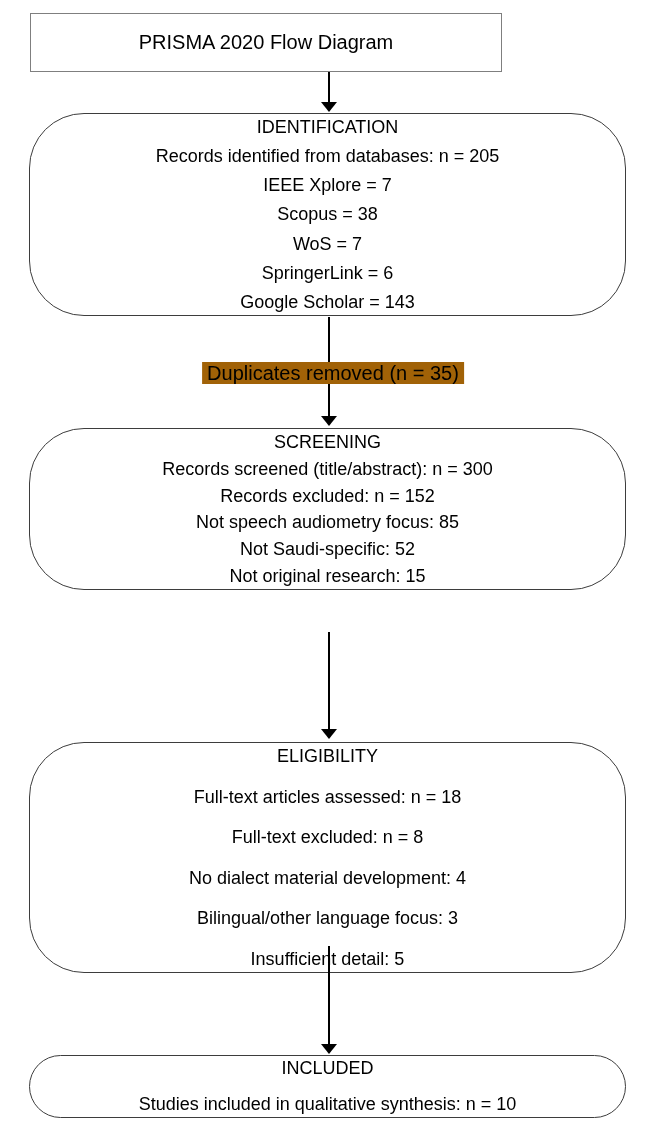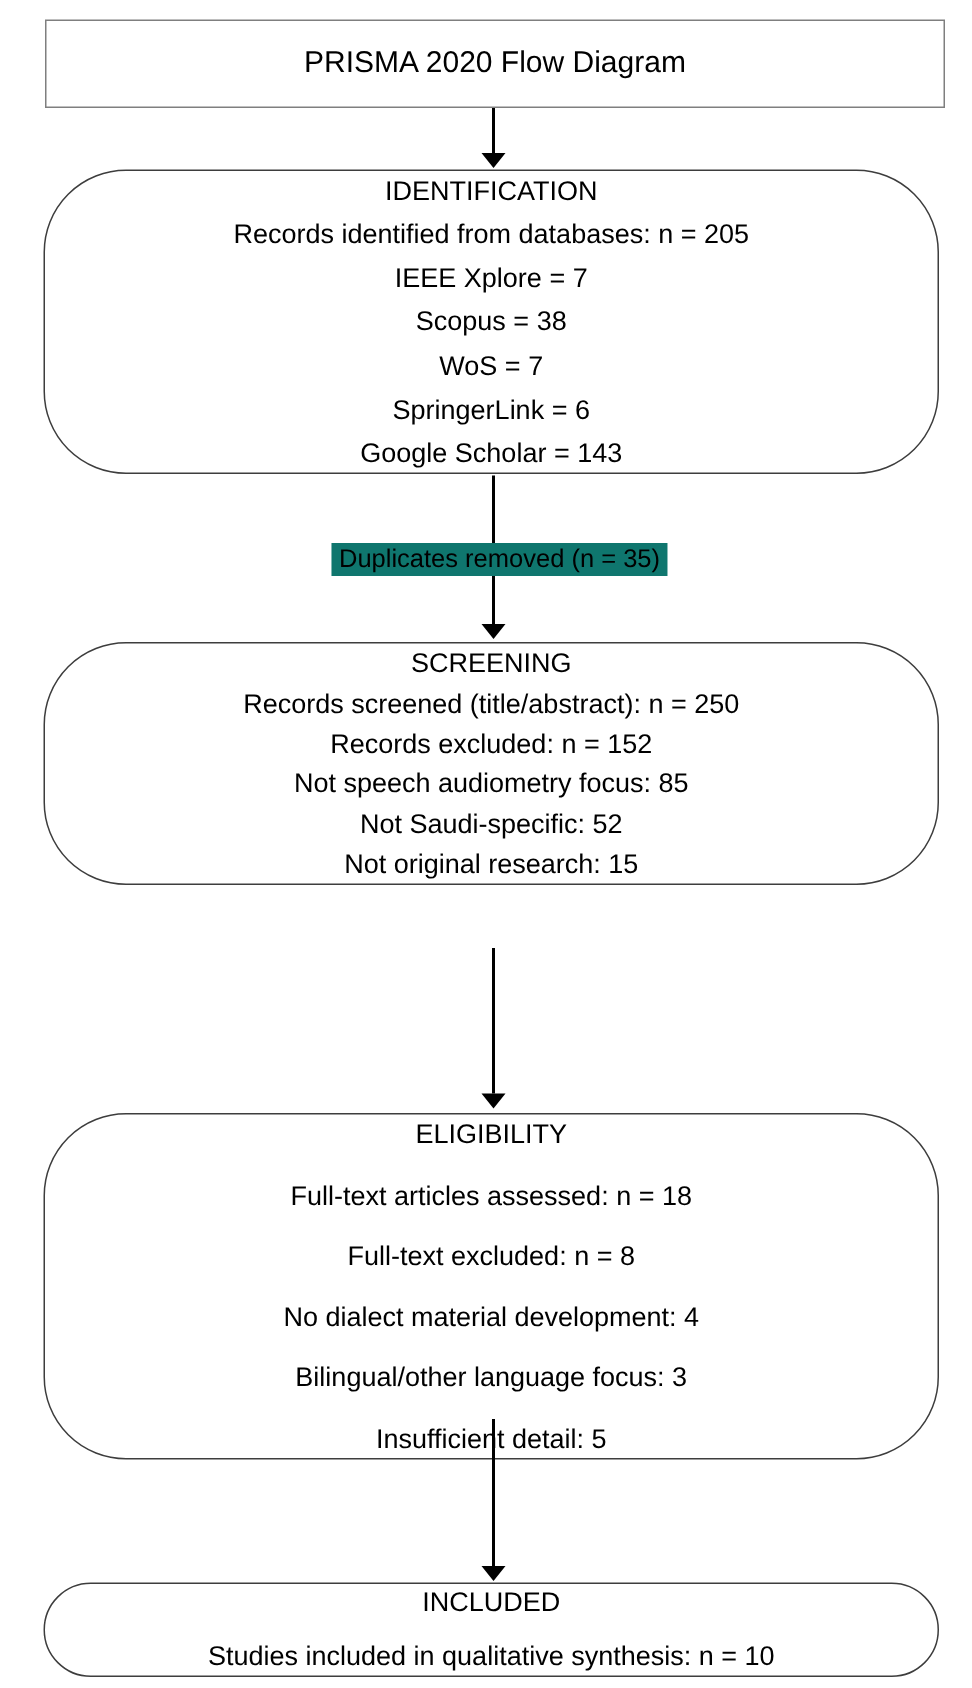--- a/index.html
+++ b/index.html
@@ -15,21 +15,21 @@
     font-family: "Liberation Sans", sans-serif;
     color: #000000;
     overflow: hidden;
   }
 
   
   .title-box {
     position: absolute;
     left: 30px;
     top: 13px;
-    width: 600px;
+    width: 472px;
     height: 59px;
     border: 1px solid #7f7f7f;
     box-sizing: border-box;
     display: flex;
     align-items: center;
     justify-content: center;
     font-size: 20px;
     background: #ffffff;
     text-align: right;
   }
@@ -86,23 +86,23 @@
   .arrow-2 { top: 317px; height: 99px; }
   .arrow-3 { top: 632px; height: 97px; }
   .arrow-4 { top: 946px; height: 98px; }
 
   
   .connector-label {
     position: absolute;
     top: 362px;
     left: 333px;
     transform: translateX(-50%);
-    background: #0f766e;
+    background: #a16207;
     padding: 0 5px;
-    font-size: 17px;
+    font-size: 20px;
     line-height: 22px;
     white-space: nowrap;
   }
 </style>
 </head>
 <body>
 
 <div class="canvas">
 
   <div class="title-box">
@@ -119,21 +119,21 @@
     <div class="stage-line">WoS = 7</div>
     <div class="stage-line">SpringerLink = 6</div>
     <div class="stage-line">Google Scholar = 143</div>
   </section>
 
   <div class="arrow arrow-2"></div>
   <div class="connector-label">Duplicates removed (n = 35)</div>
 
   <section class="stage stage-screening">
     <div class="stage-heading">SCREENING</div>
-    <div class="stage-line">Records screened (title/abstract): n = 250</div>
+    <div class="stage-line">Records screened (title/abstract): n = 300</div>
     <div class="stage-line">Records excluded: n = 152</div>
     <div class="stage-line">Not speech audiometry focus: 85</div>
     <div class="stage-line">Not Saudi-specific: 52</div>
     <div class="stage-line">Not original research: 15</div>
   </section>
 
   <div class="arrow arrow-3"></div>
 
   <section class="stage stage-eligibility">
     <div class="stage-heading">ELIGIBILITY</div>

